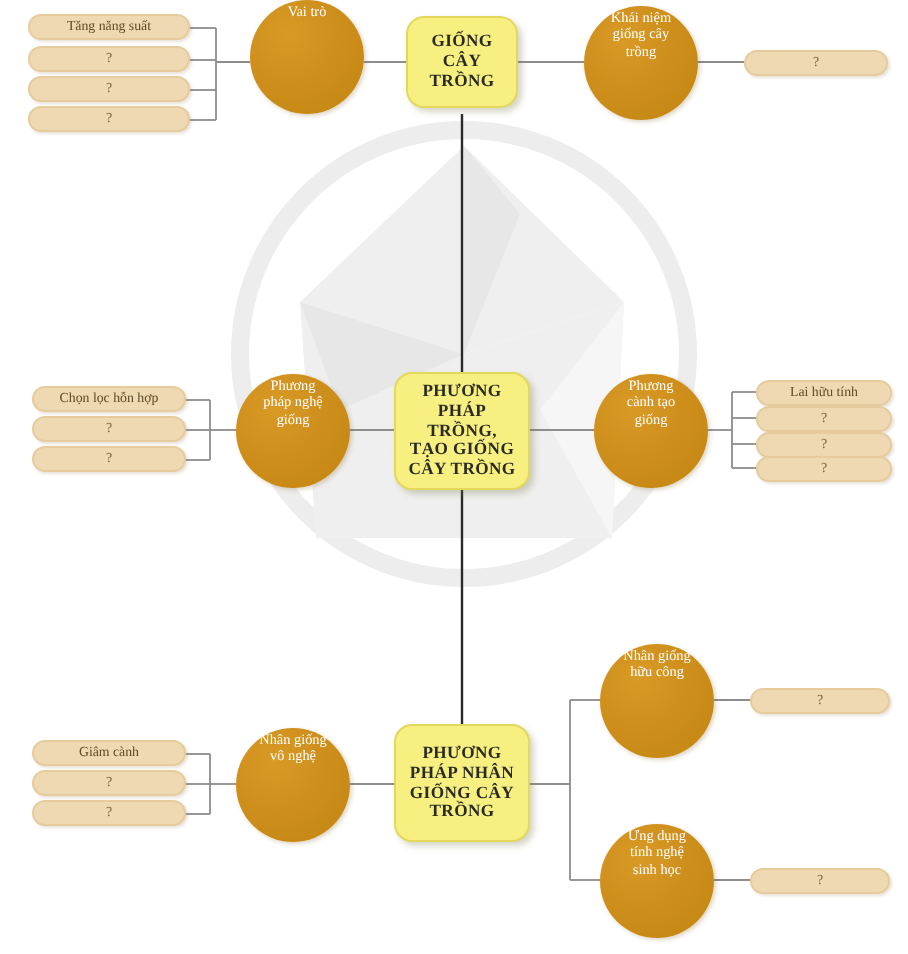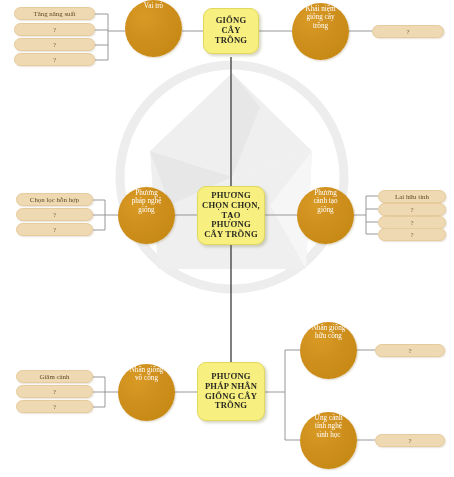--- a/index.html
+++ b/index.html
@@ -225,22 +225,22 @@
     <span>
       <span>Phương</span><br>
       <span>pháp nghệ</span><br>
       <span>giống</span>
     </span>
   </div>
 
   <div class="node ybox lvl1" style="left:197px; top:186px; width:68px; height:59px;">
     <span>
       <span>PHƯƠNG</span><br>
-      <span>CHỌN CHỌN,</span><br>
-      <span>TẠO PHƯƠNG</span><br>
+      <span>PHÁP TRỒNG,</span><br>
+      <span>TẠO GIỐNG</span><br>
       <span>CÂY TRỒNG</span>
     </span>
   </div>
 
   <div class="node circle" style="left:297px; top:187px; width:57px; height:57px;">
     <span>
       <span>Phương</span><br>
       <span>cành tạo</span><br>
       <span>giống</span>
     </span>
@@ -265,21 +265,21 @@
   <div class="node pill q" style="left:16px; top:385px; width:77px;">
     <span>?</span>
   </div>
   <div class="node pill q" style="left:16px; top:400px; width:77px;">
     <span>?</span>
   </div>
 
   <div class="node circle" style="left:118px; top:364px; width:57px; height:57px;">
     <span>
       <span>Nhân giống</span><br>
-      <span>vô công</span>
+      <span>vô nghệ</span>
     </span>
   </div>
 
   <div class="node ybox lvl1" style="left:197px; top:362px; width:68px; height:59px;">
     <span>
       <span>PHƯƠNG</span><br>
       <span>PHÁP NHÂN</span><br>
       <span>GIỐNG CÂY</span><br>
       <span>TRỒNG</span>
     </span>
@@ -291,21 +291,21 @@
       <span>hữu công</span>
     </span>
   </div>
 
   <div class="node pill q" style="left:375px; top:344px; width:70px;">
     <span>?</span>
   </div>
 
   <div class="node circle" style="left:300px; top:412px; width:57px; height:57px;">
     <span>
-      <span>Ứng cành</span><br>
+      <span>Ứng dụng</span><br>
       <span>tính nghệ</span><br>
       <span>sinh học</span>
     </span>
   </div>
 
   <div class="node pill q" style="left:375px; top:434px; width:70px;">
     <span>?</span>
   </div>
 
 </div>

